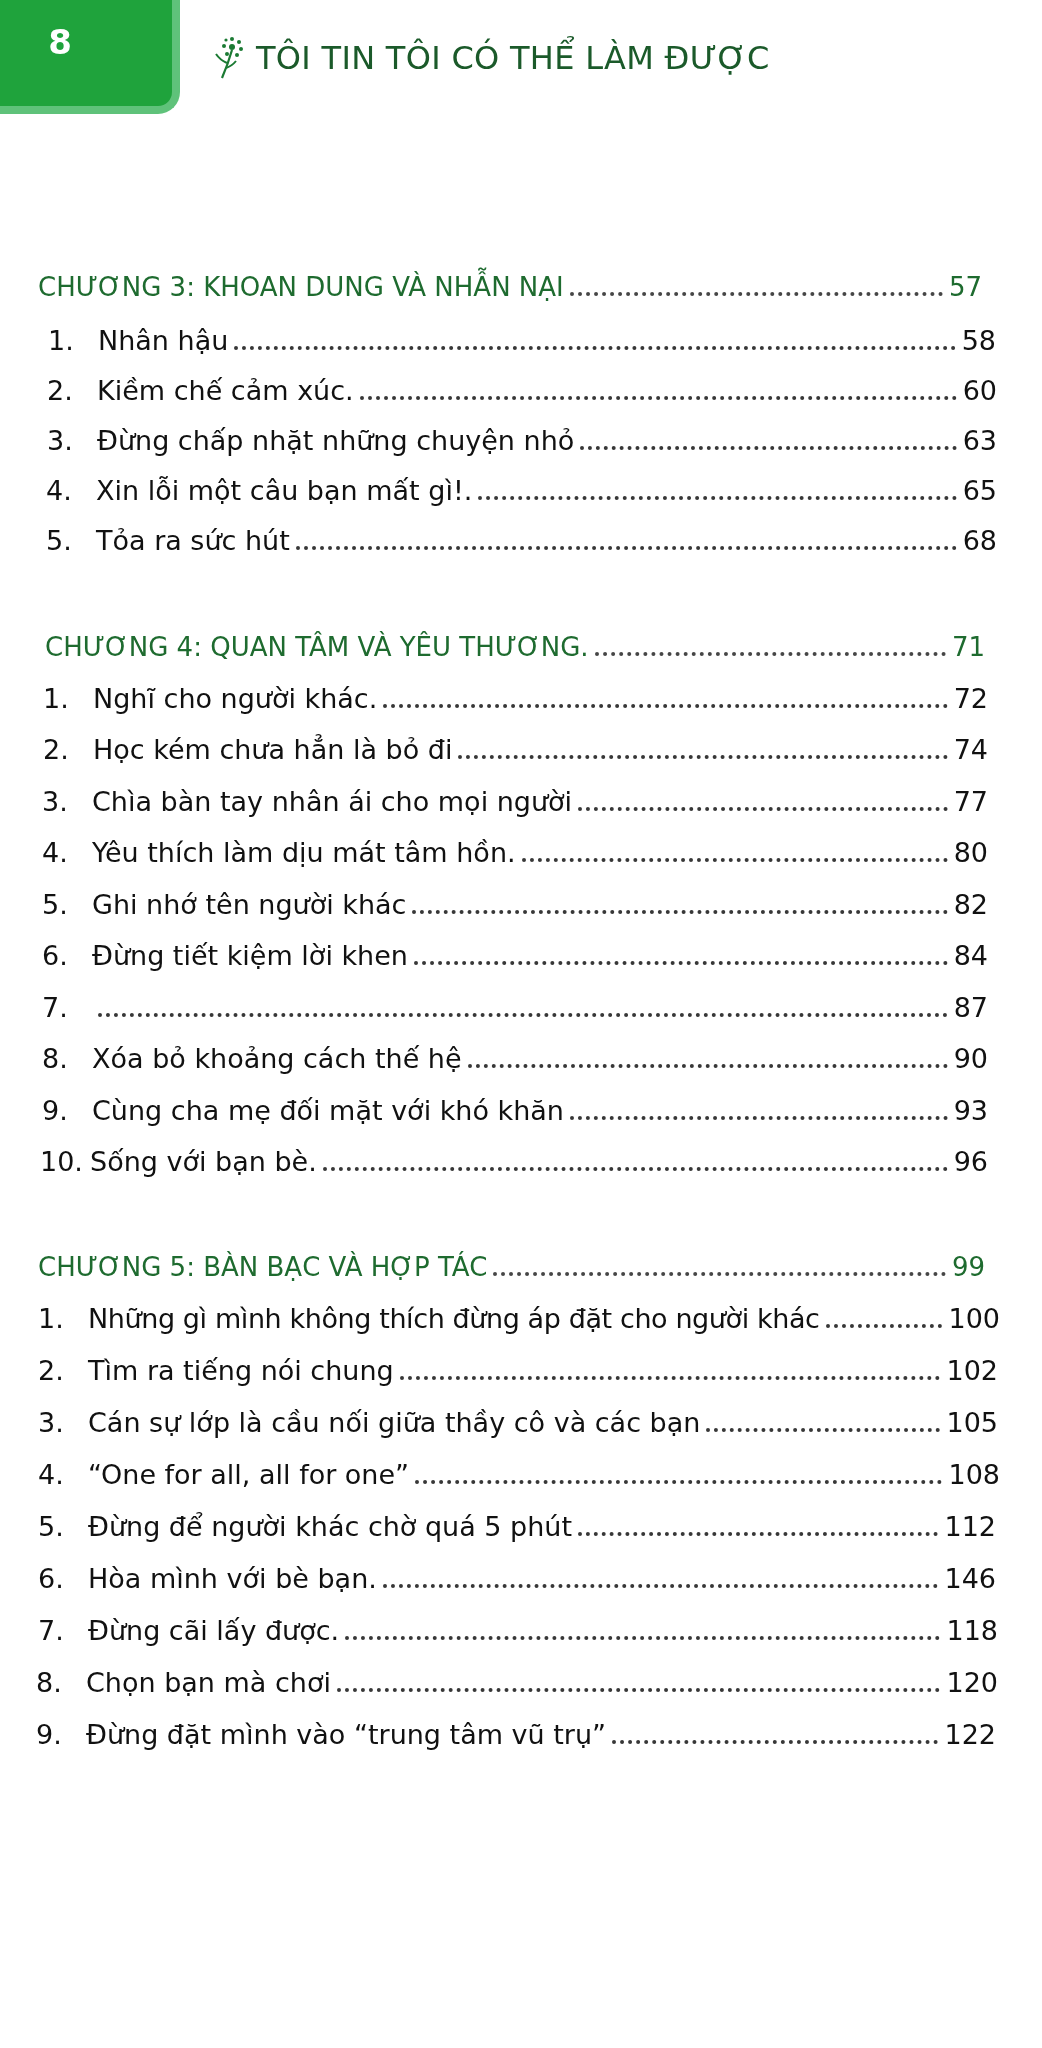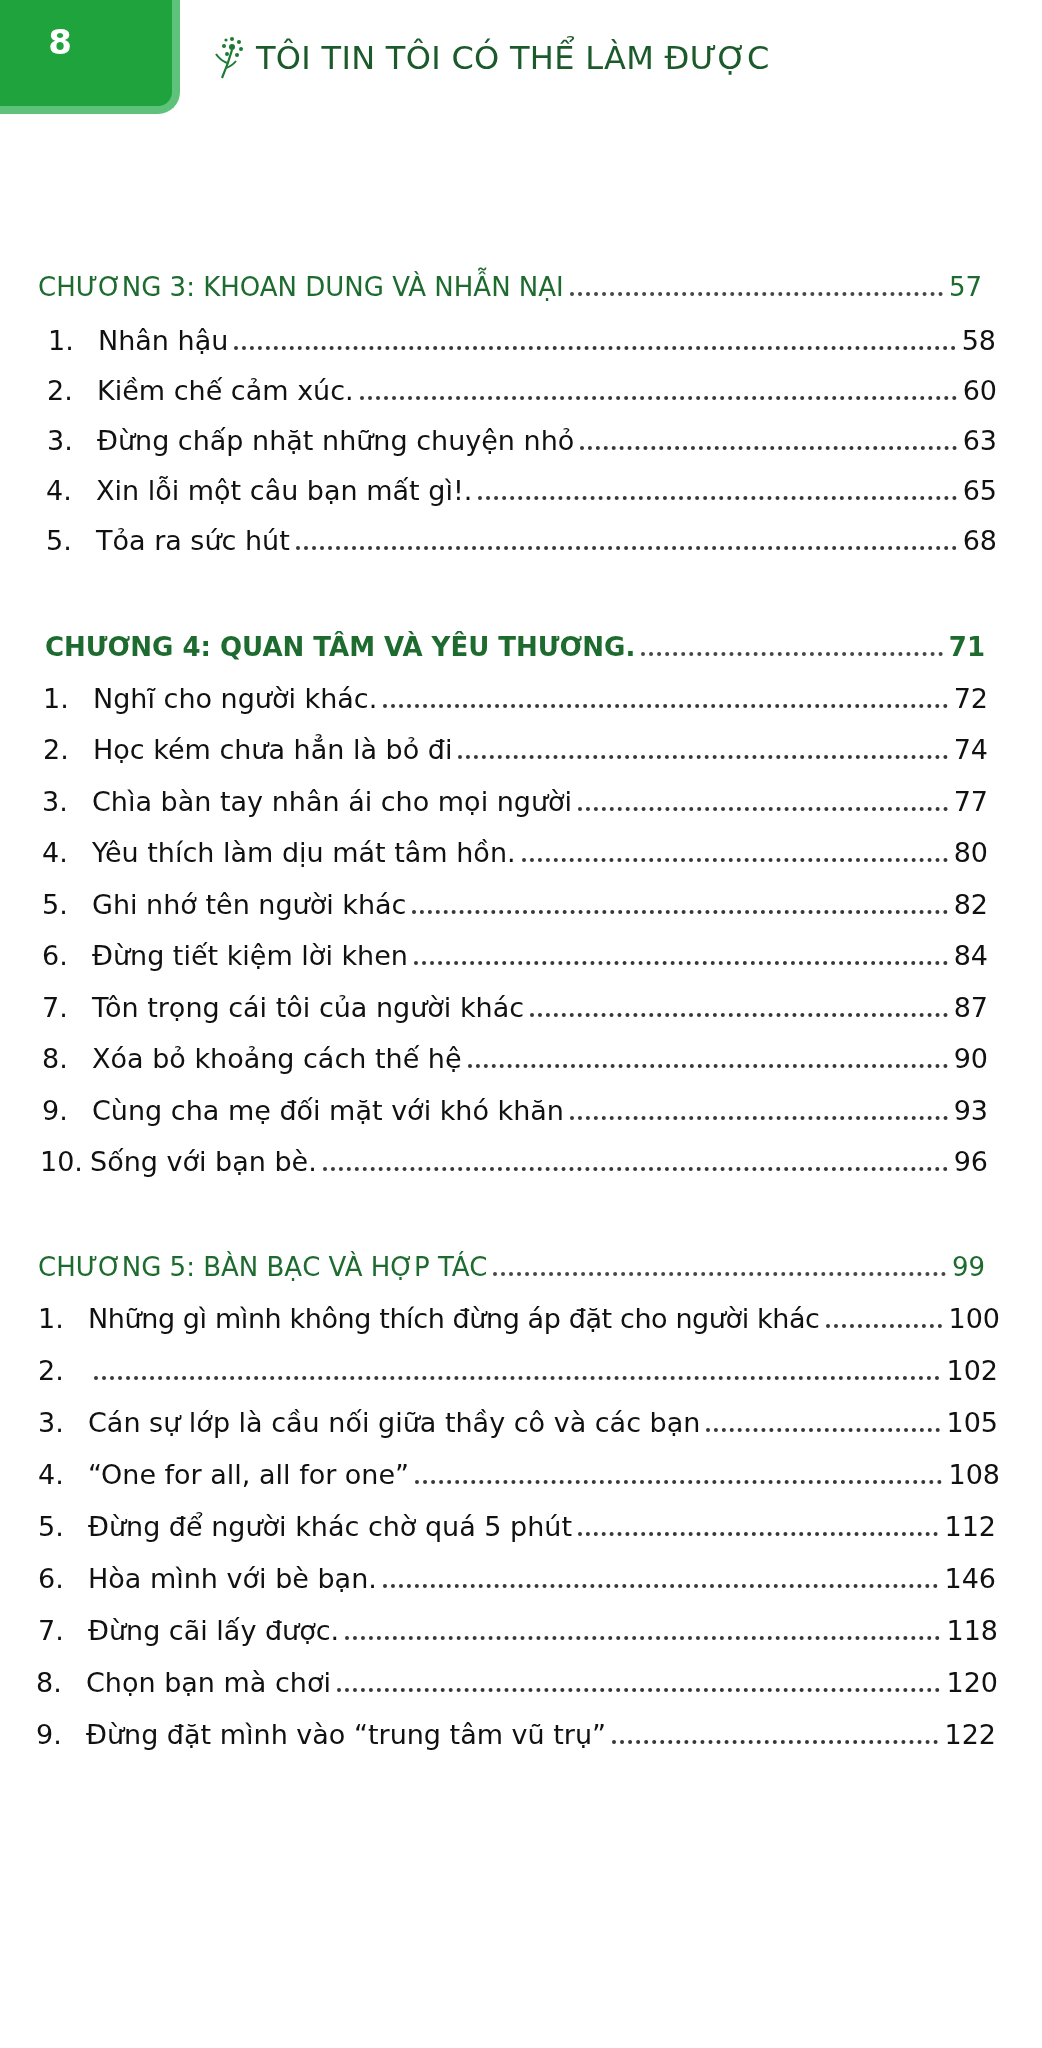--- a/index.html
+++ b/index.html
@@ -96,21 +96,21 @@
     <span class="leader"></span>
     <span class="page">65</span>
   </div>
   <div class="row" style="top:516px; padding-left:46px; width:951px;">
     <span class="num">5.</span>
     <span class="title">Tỏa ra sức hút</span>
     <span class="leader"></span>
     <span class="page">68</span>
   </div>
 
-  <div class="row heading" style="top:622px; padding-left:45px; width:940px;font-weight:bold;">
+  <div class="row heading" style="top:622px; padding-left:45px; width:940px;">
     <span class="title">CHƯƠNG 4: QUAN TÂM VÀ YÊU THƯƠNG.</span>
     <span class="leader"></span>
     <span class="page">71</span>
   </div>
   <div class="row" style="top:674px; padding-left:43px; width:945px;">
     <span class="num">1.</span>
     <span class="title">Nghĩ cho người khác.</span>
     <span class="leader"></span>
     <span class="page">72</span>
   </div>
@@ -139,21 +139,20 @@
     <span class="page">82</span>
   </div>
   <div class="row" style="top:931px; padding-left:42px; width:946px;">
     <span class="num">6.</span>
     <span class="title">Đừng tiết kiệm lời khen</span>
     <span class="leader"></span>
     <span class="page">84</span>
   </div>
   <div class="row" style="top:983px; padding-left:42px; width:946px;">
     <span class="num">7.</span>
-    <span class="title">Tôn trọng cái tôi của người khác</span>
     <span class="leader"></span>
     <span class="page">87</span>
   </div>
   <div class="row" style="top:1034px; padding-left:42px; width:946px;">
     <span class="num">8.</span>
     <span class="title">Xóa bỏ khoảng cách thế hệ</span>
     <span class="leader"></span>
     <span class="page">90</span>
   </div>
   <div class="row" style="top:1086px; padding-left:42px; width:946px;">
@@ -175,20 +174,21 @@
     <span class="page">99</span>
   </div>
   <div class="row" style="top:1294px; padding-left:38px; width:962px;">
     <span class="num">1.</span>
     <span class="title" style="letter-spacing:-0.4px;">Những gì mình không thích đừng áp đặt cho người khác</span>
     <span class="leader"></span>
     <span class="page">100</span>
   </div>
   <div class="row" style="top:1346px; padding-left:38px; width:960px;">
     <span class="num">2.</span>
+    <span class="title">Tìm ra tiếng nói chung</span>
     <span class="leader"></span>
     <span class="page">102</span>
   </div>
   <div class="row" style="top:1398px; padding-left:38px; width:960px;">
     <span class="num">3.</span>
     <span class="title">Cán sự lớp là cầu nối giữa thầy cô và các bạn</span>
     <span class="leader"></span>
     <span class="page">105</span>
   </div>
   <div class="row" style="top:1450px; padding-left:38px; width:962px;">

